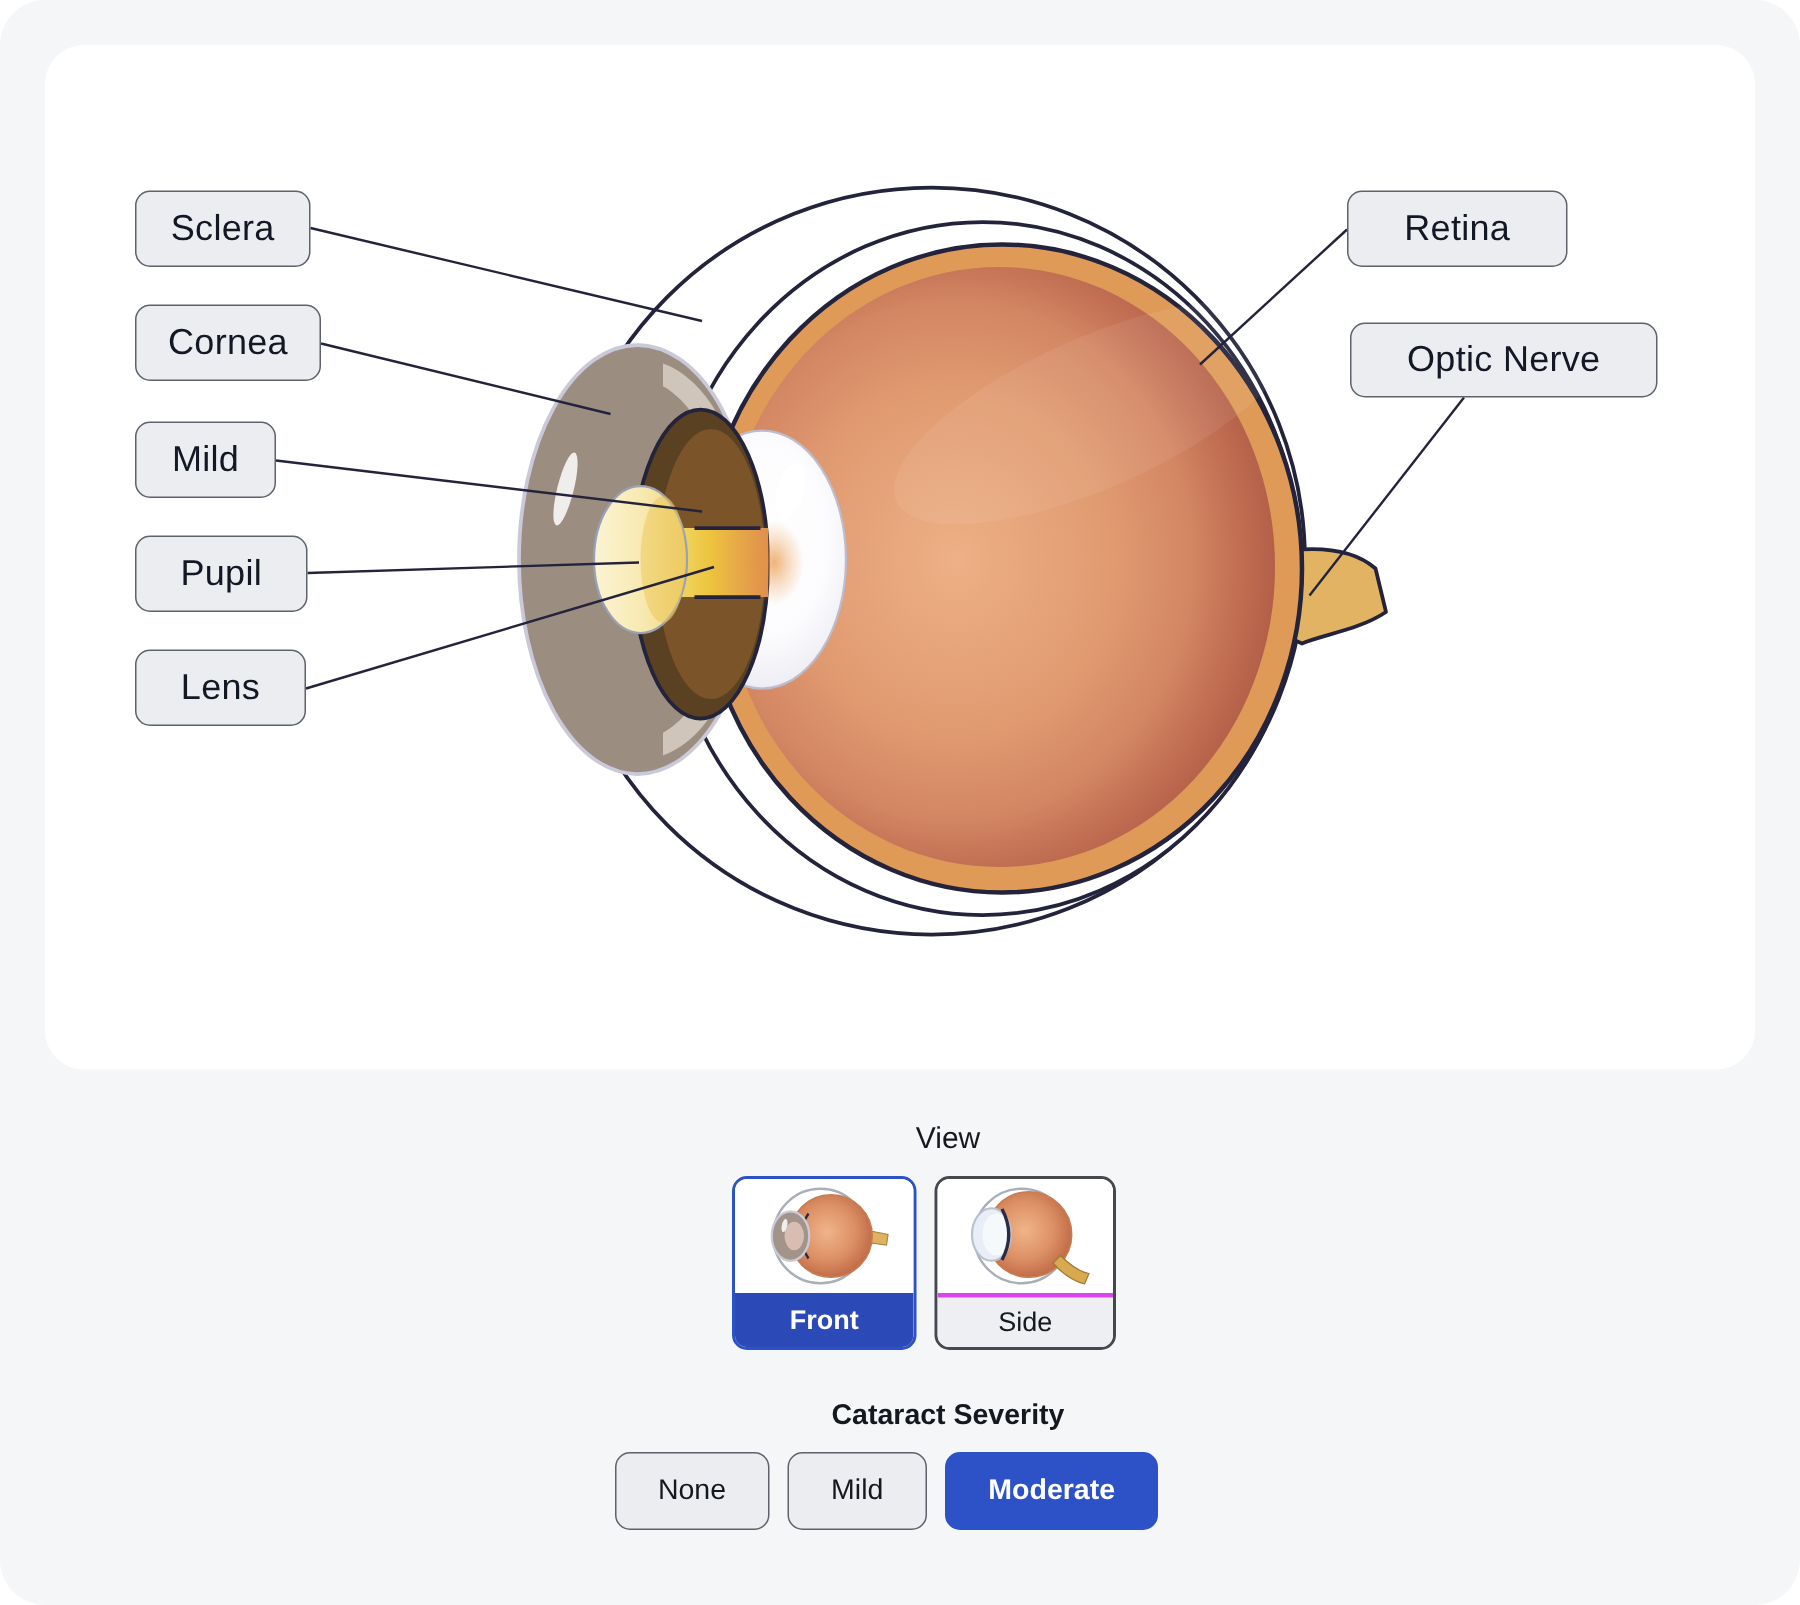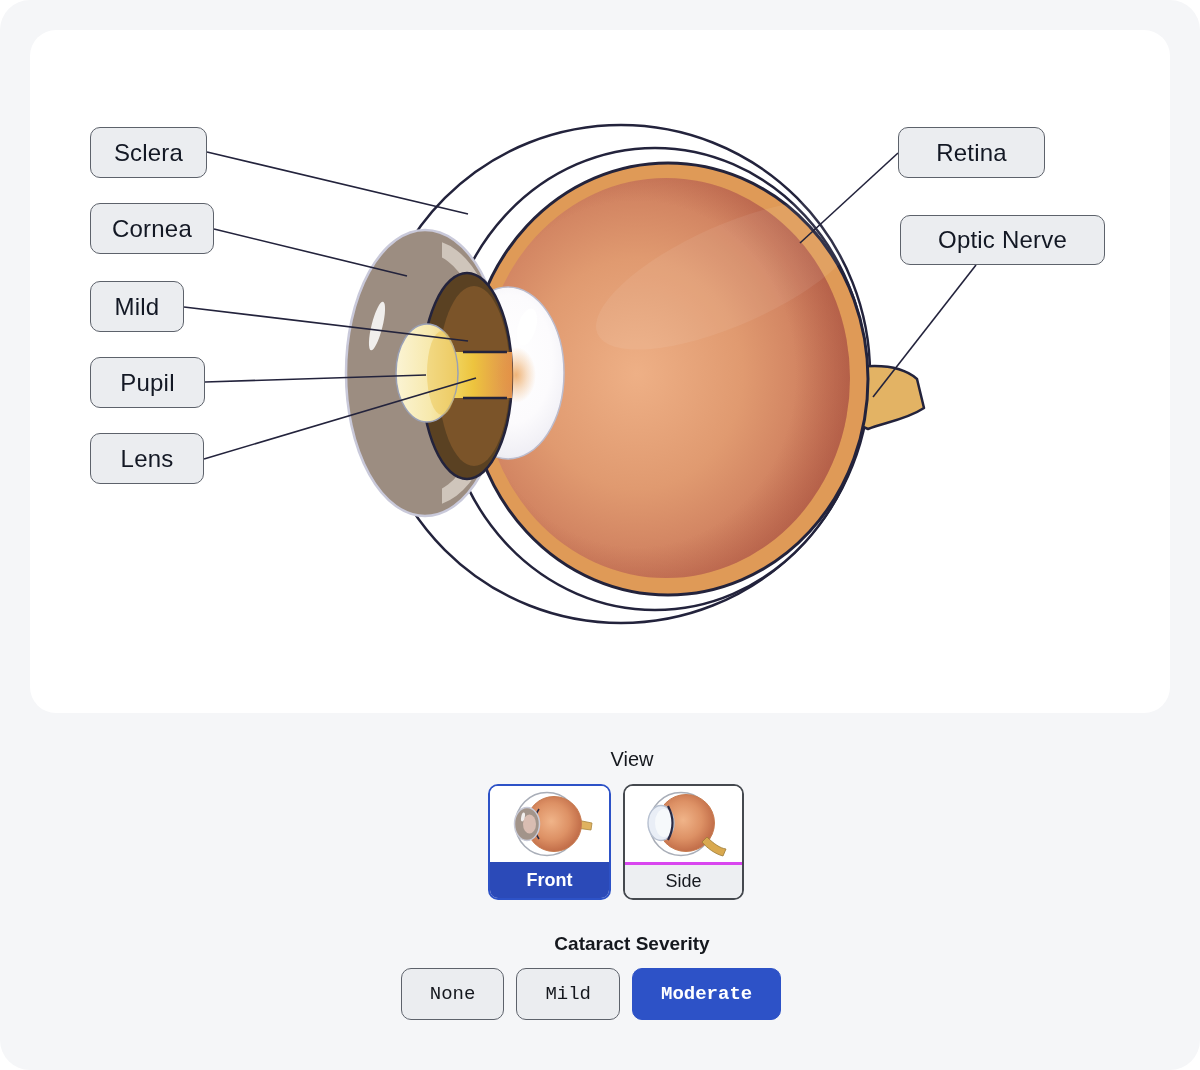--- a/index.html
+++ b/index.html
@@ -16,21 +16,21 @@
   .vcard{width:123px;height:116px;box-sizing:border-box;border-radius:10px;overflow:hidden;background:#fff;
          border:2px solid var(--side-border,#45494f);display:flex;flex-direction:column;cursor:pointer;}
   .vthumb{height:76px;display:flex;align-items:center;justify-content:center;background:#fff;}
   .vfooter{flex:1;display:flex;align-items:center;justify-content:center;font-size:18px;}
   .vcard.unsel .vfooter{background:var(--side-footer-bg,#edeff2);border-top:3px solid #d946ef;color:#15181e;}
   .vcard.sel{border-color:var(--accent-blue,#2d52c7);}
   .vcard.sel .vfooter{background:var(--accent-blue-deep,#2b4ab8);color:#fff;font-weight:700;}
   .sev-row{position:absolute;top:968px;left:0;width:100%;display:flex;justify-content:center;gap:12px;transform:translateX(-9px);}
   .sev-btn{height:52px;box-sizing:border-box;border-radius:10px;border:1.5px solid var(--btn-border,#5d626b);
            background:var(--btn-bg,#ebedf0);color:var(--btn-text,#15181e);font-size:19px;font-weight:500;
-           padding:0 28px;font-family:Liberation Mono, monospace;cursor:pointer;}
+           padding:0 28px;font-family:Liberation Sans, sans-serif;cursor:pointer;}
   .sev-btn.sel{background:var(--accent-blue,#2d52c7);border-color:var(--accent-blue,#2d52c7);color:#fff;font-weight:700;}
 </style>
 </head>
 <body>
 
 <div class="frame">
 
   <div class="card">
 
     <svg class="eye-svg" viewBox="0 0 1140 683">

